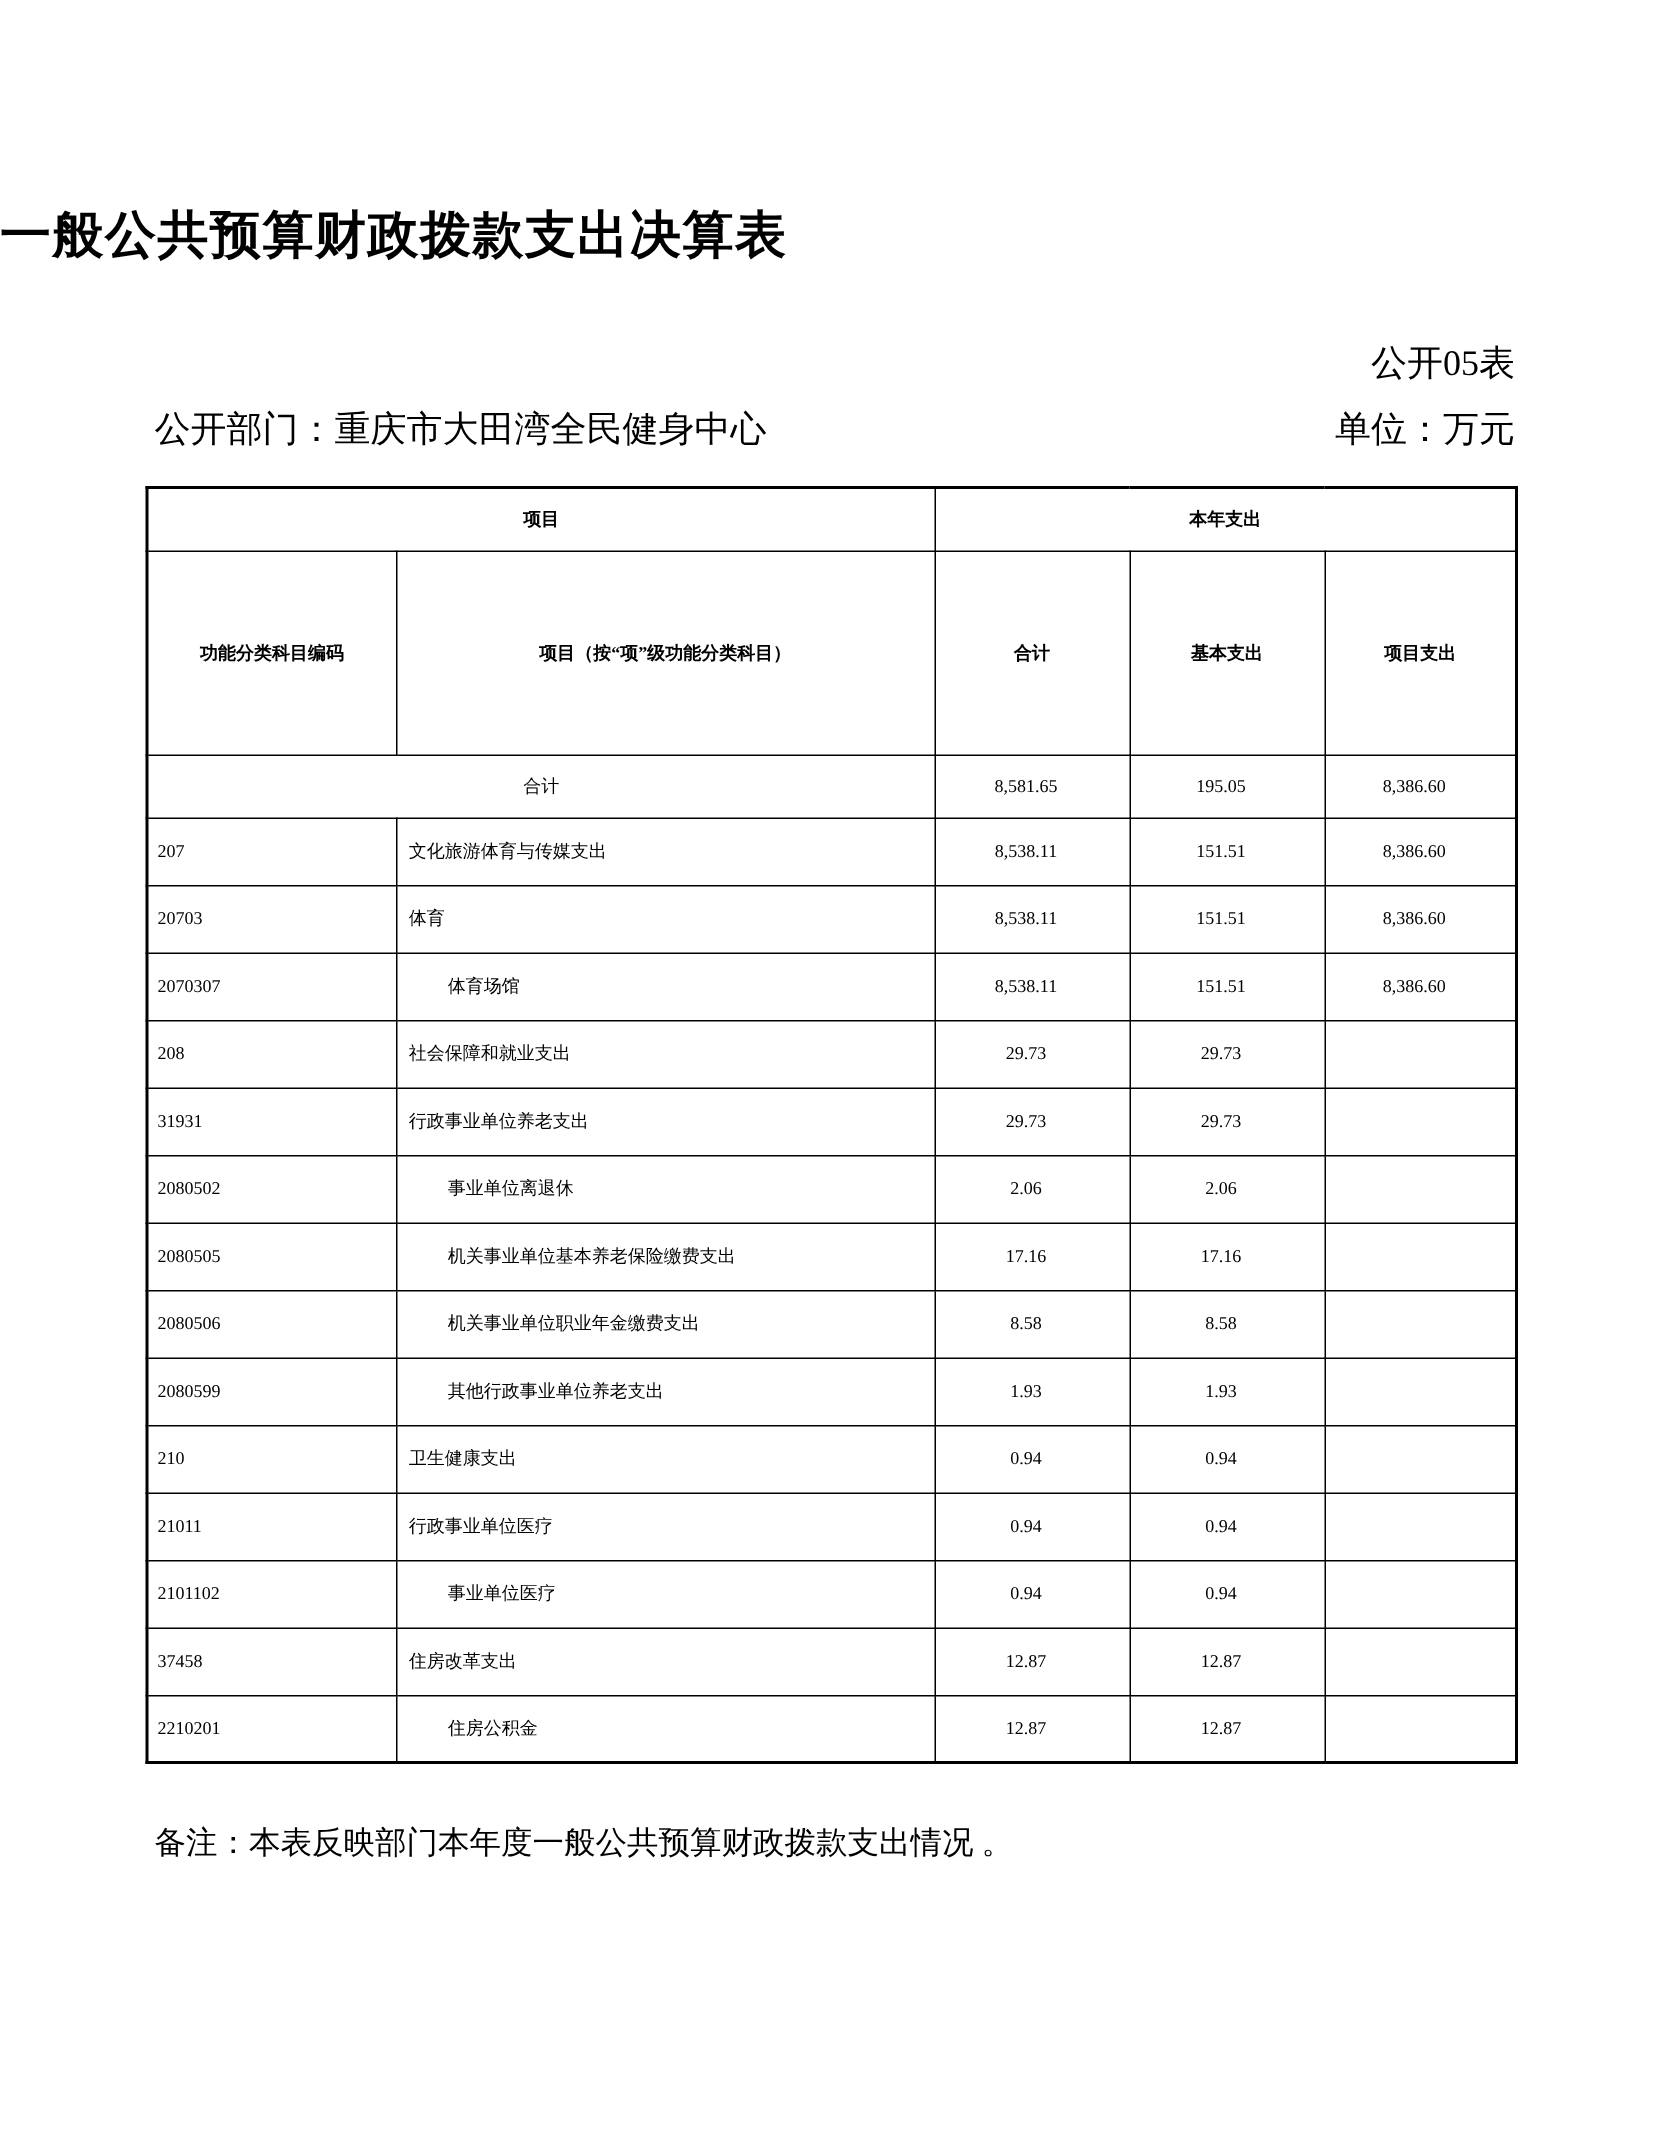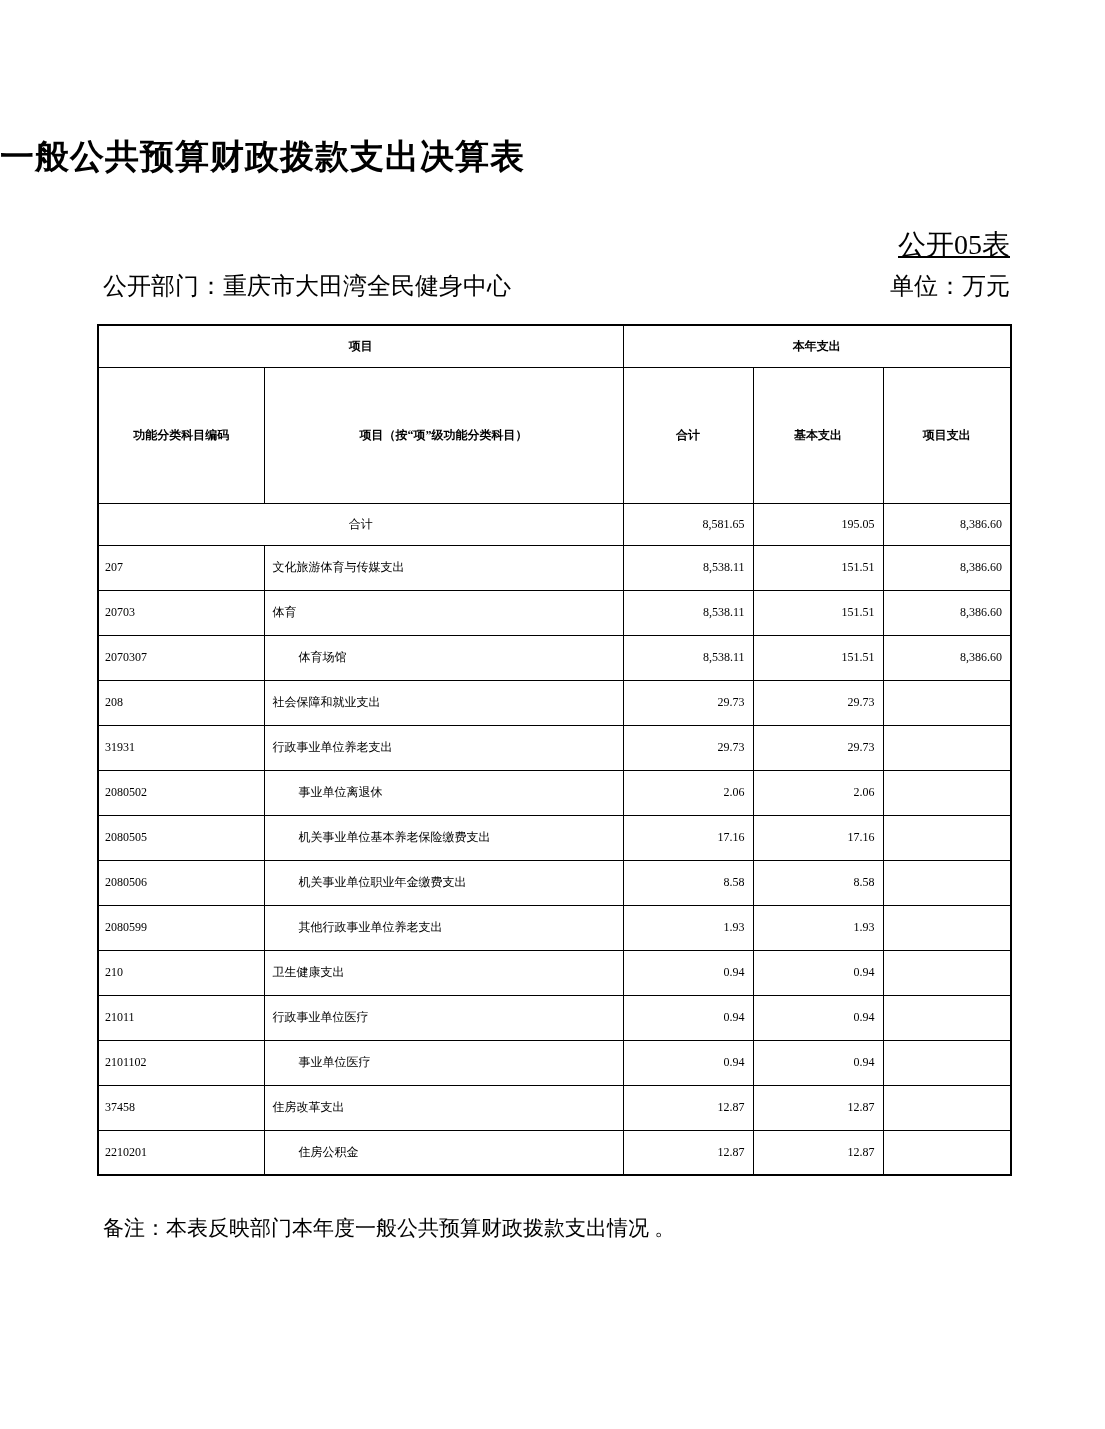--- a/index.html
+++ b/index.html
@@ -23,22 +23,21 @@
     text-align: left;
     font-family: "Liberation Sans", sans-serif;
     font-weight: bold;
     font-size: 34px;
     letter-spacing: 1px;
   }
   .form-label {
     position: absolute;
     top: 226px;
     right: 95px;
-    font-size: 28px;
-    text-decoration: underline;
+    font-size: 24px;
   }
   .meta-left {
     position: absolute;
     top: 270px;
     left: 103px;
     font-size: 24px;
   }
   .meta-right {
     position: absolute;
     top: 270px;
@@ -73,21 +72,21 @@
   td.code {
     text-align: left;
     padding-left: 6px;
   }
   td.item {
     text-align: left;
     padding-left: 8px;
   }
   tr.detail td.item { padding-left: 34px; }
   td.num {
-    text-align: right;
+    text-align: center;
     padding-right: 8px;
   }
   tr.section { font-weight: normal; }
   td.merged-label { text-align: center; }
   .note {
     position: absolute;
     top: 1214px;
     left: 103px;
     font-size: 21px;
   }

